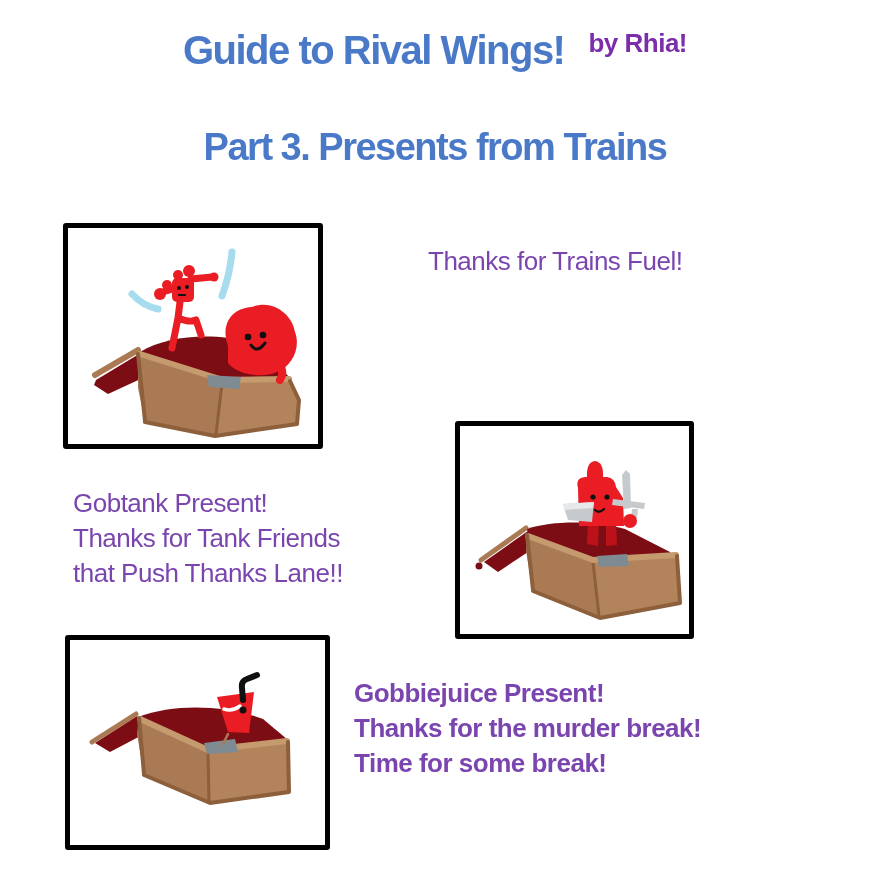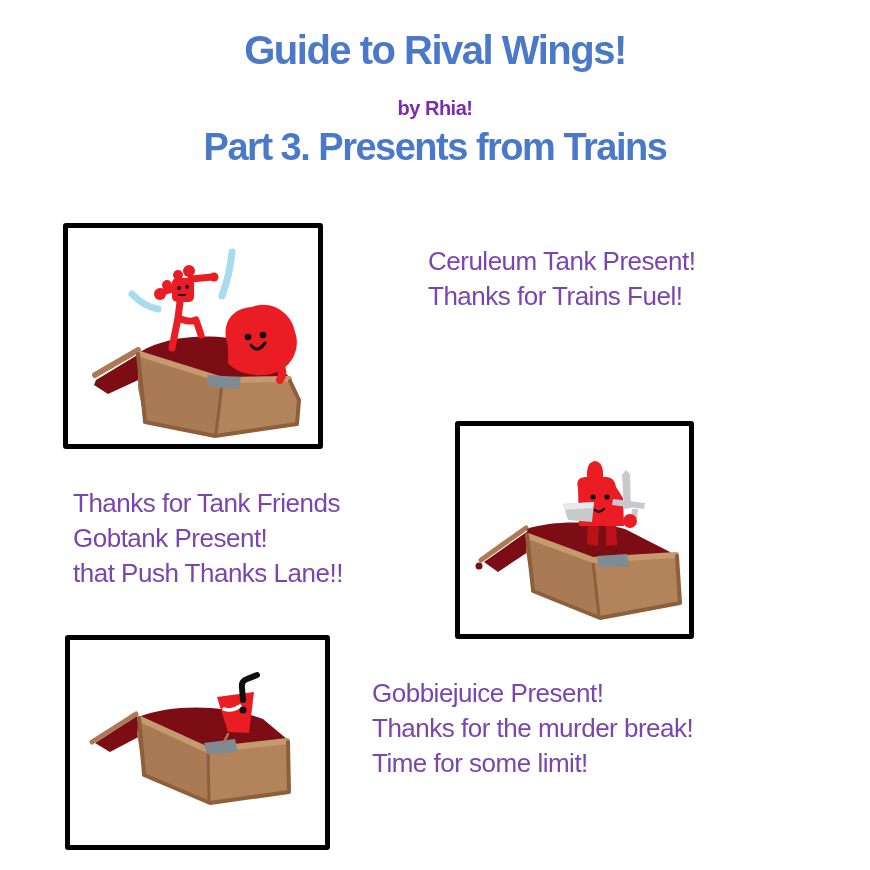--- a/index.html
+++ b/index.html
@@ -1,38 +1,38 @@
 <!DOCTYPE html>
 <html style="--background: #ffffff; --title_blue: #4a79c8; --byline_purple: #7b2dab; --caption_purple: #7a45af; --panel_border: #000000; --character_red: #e91d23; --dark_red: #bb1219; --maroon: #7c0d15; --box_brown: #aa7a55; --box_brown_light: #b3835c; --box_rim_tan: #c49a6e; --box_outline: #8d5f3b; --patch_gray: #7f8b92; --steel_gray: #c6cacc; --steel_light: #e6e8ea; --saber_blue: #a7dcef; --ink_black: #101010;"><head>
 <meta charset="utf-8">
 <style>
   html,body{margin:0;padding:0;background:#fff;}
   .page{position:relative;width:870px;height:870px;background:var(--background);
         font-family:"Liberation Sans",sans-serif;overflow:hidden;}
 
   .title-row{position:absolute;top:28px;left:0;width:100%;
-             display:flex;justify-content:center;align-items:center;gap:24px;flex-direction:column;}
+             display:flex;justify-content:center;align-items:flex-start;gap:24px;}
   .main-title{font-size:40px;font-weight:bold;color:var(--title_blue);letter-spacing:-1.5px;}
-  .byline{font-size:20px;font-weight:bold;color:var(--byline_purple);letter-spacing:-0.5px;}
+  .byline{font-size:26px;font-weight:bold;color:var(--byline_purple);letter-spacing:-0.5px;}
   .subtitle{position:absolute;top:126px;left:0;width:100%;text-align:center;
             font-size:38px;font-weight:bold;color:var(--title_blue);letter-spacing:-1.5px;}
 
   .panel{position:absolute;border:5px solid var(--panel_border);background:var(--background);
          border-radius:3px;margin:0;padding:0;}
   .panel svg{display:block;width:100%;height:100%;}
   .panel svg *{stroke-linecap:round;stroke-linejoin:round;}
   .panel-1{left:63px;top:223px;width:250px;height:216px;}
   .panel-2{left:455px;top:421px;width:229px;height:208px;}
   .panel-3{left:65px;top:635px;width:255px;height:205px;}
 
   .caption{position:absolute;color:var(--caption_purple);font-size:26px;line-height:35px;
            letter-spacing:-0.5px;white-space:nowrap;}
   .caption-1{left:428px;top:244px;}
   .caption-2{left:73px;top:486px;}
-  .caption-3{left:372px;top:676px;}
+  .caption-3{left:354px;top:676px;font-weight:bold;}
 
   
   .f-red{fill:var(--character_red);} .f-darkred{fill:var(--dark_red);}
   .f-maroon{fill:var(--maroon);}     .f-brown{fill:var(--box_brown);}
   .f-brown2{fill:var(--box_brown_light);} .f-gray{fill:var(--patch_gray);}
   .f-steel{fill:var(--steel_gray);}  .f-steellight{fill:var(--steel_light);}
   .f-ink{fill:var(--ink_black);}
   .s-red{stroke:var(--character_red);fill:none;}
   .s-brown{stroke:var(--box_brown);fill:none;}
   .s-tan2{stroke:var(--box_rim_tan);fill:none;}
@@ -85,27 +85,26 @@
         <path class="s-outline" stroke-width="3" d="M154,156 L148,206"></path>
         <path class="s-tan2" stroke-width="6" d="M72,126 L155,152 L221,151"></path>
         <path class="s-outline" stroke-width="4" d="M77,194 L147,208 L229,196 L231,172 L222,153 M70,126 L77,193"></path>
         <path class="f-gray" d="M139,147 L173,149 L171,161 L141,159 Z"></path>
       </g>
       <path class="s-red" stroke-width="8" d="M211,136 Q217,144 212,152"></path>
     </svg>
   </figure>
 
   <div class="caption caption-1">
-    <div>Ceruleum Tank Present!</div>
     <div>Thanks for Trains Fuel!</div>
   </div>
 
   <div class="caption caption-2">
+    <div>Gobtank Present!</div>
     <div>Thanks for Tank Friends</div>
-    <div>Gobtank Present!</div>
     <div>that Push Thanks Lane!!</div>
   </div>
 
   <figure class="panel panel-2">
     <svg viewBox="0 0 229 208">
       <g>
         <path class="f-maroon" d="M24,136 L68,105 L74,122 L38,146 Z"></path>
         <path class="s-brown" stroke-width="5" d="M21,134 L66,102"></path>
         <circle class="f-maroon" cx="19" cy="140" r="3.5"></circle>
       </g>
@@ -156,16 +155,16 @@
         <path class="s-white" stroke-width="3.5" d="M154,69 Q162,72 170,66"></path>
         <path class="s-ink" stroke-width="6" d="M173,60 L172,48 Q171,41 177,39 L187,35"></path>
         <circle class="f-ink" cx="173" cy="70" r="3.5"></circle>
       </g>
     </svg>
   </figure>
 
   <div class="caption caption-3">
     <div>Gobbiejuice Present!</div>
     <div>Thanks for the murder break!</div>
-    <div>Time for some limit!</div>
+    <div>Time for some break!</div>
   </div>
 
 </div>
 
 </body></html>

